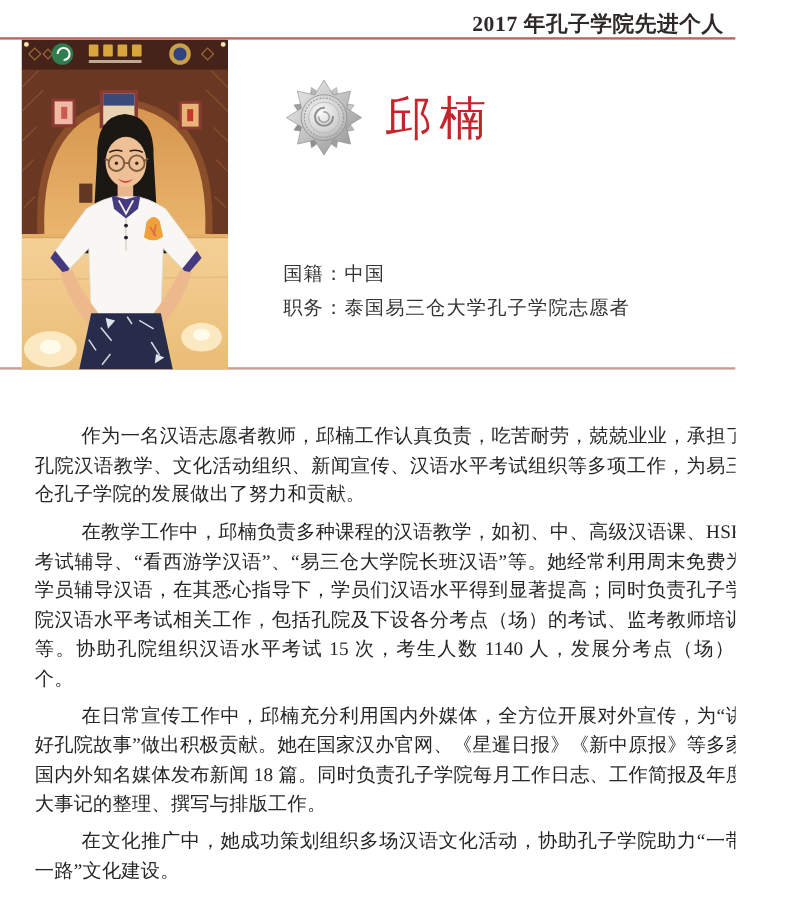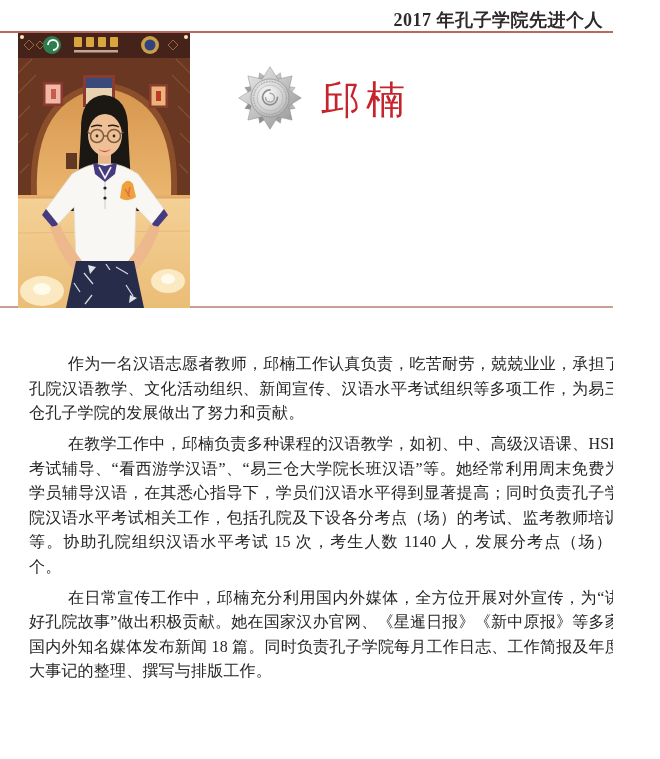--- a/index.html
+++ b/index.html
@@ -176,22 +176,27 @@
       <circle cx="50" cy="50" r="28" fill="url(#discG)" stroke="#8e8e8e" stroke-width="1"></circle>
       <circle cx="50" cy="50" r="24" fill="none" stroke="#9b9b9b" stroke-width="1.4" stroke-dasharray="2.5,1.6"></circle>
       <circle cx="50" cy="50" r="19" fill="none" stroke="#b3b3b3" stroke-width="1"></circle>
       <path d="M50,38 a11,11 0 1 0 11,11" fill="none" stroke="#8f8f8f" stroke-width="2.6" stroke-linecap="round"></path>
       <path d="M50,43 a6.5,6.5 0 1 1 -6.5,6.5" fill="none" stroke="#a6a6a6" stroke-width="2.2" stroke-linecap="round"></path>
     </svg>
   </div>
 
   <div class="person-name">邱楠</div>
 
+  <div class="info">
+    <div class="info-row"><span>国籍：</span><span>中国</span></div>
+    <div class="info-row"><span>职务：</span><span>泰国易三仓大学孔子学院志愿者</span></div>
+  </div>
 
   <div class="rule-bottom"></div>
 
   <div class="body-text">
     <p>作为一名汉语志愿者教师，邱楠工作认真负责，吃苦耐劳，兢兢业业，承担了孔院汉语教学、文化活动组织、新闻宣传、汉语水平考试组织等多项工作，为易三仓孔子学院的发展做出了努力和贡献。</p>
     <p>在教学工作中，邱楠负责多种课程的汉语教学，如初、中、高级汉语课、HSK 考试辅导、“看西游学汉语”、“易三仓大学院长班汉语”等。她经常利用周末免费为学员辅导汉语，在其悉心指导下，学员们汉语水平得到显著提高；同时负责孔子学院汉语水平考试相关工作，包括孔院及下设各分考点（场）的考试、监考教师培训等。协助孔院组织汉语水平考试 15 次，考生人数 1140 人，发展分考点（场）3 个。</p>
     <p>在日常宣传工作中，邱楠充分利用国内外媒体，全方位开展对外宣传，为“讲好孔院故事”做出积极贡献。她在国家汉办官网、《星暹日报》《新中原报》等多家国内外知名媒体发布新闻 18 篇。同时负责孔子学院每月工作日志、工作简报及年度大事记的整理、撰写与排版工作。</p>
+    <p>在文化推广中，她成功策划组织多场汉语文化活动，协助孔子学院助力“一带一路”文化建设。</p>
   </div>
 
 </div>
 
 </body></html>

